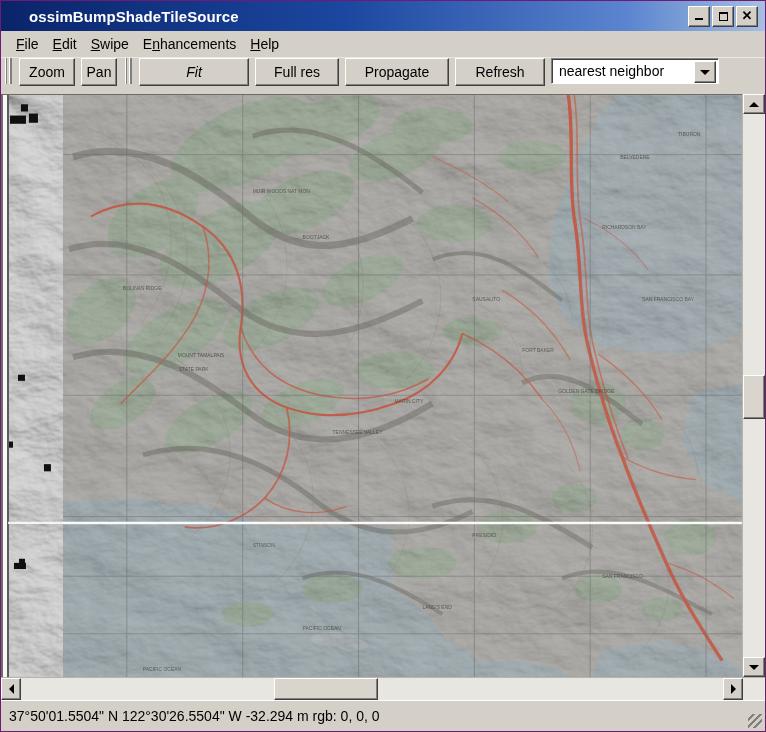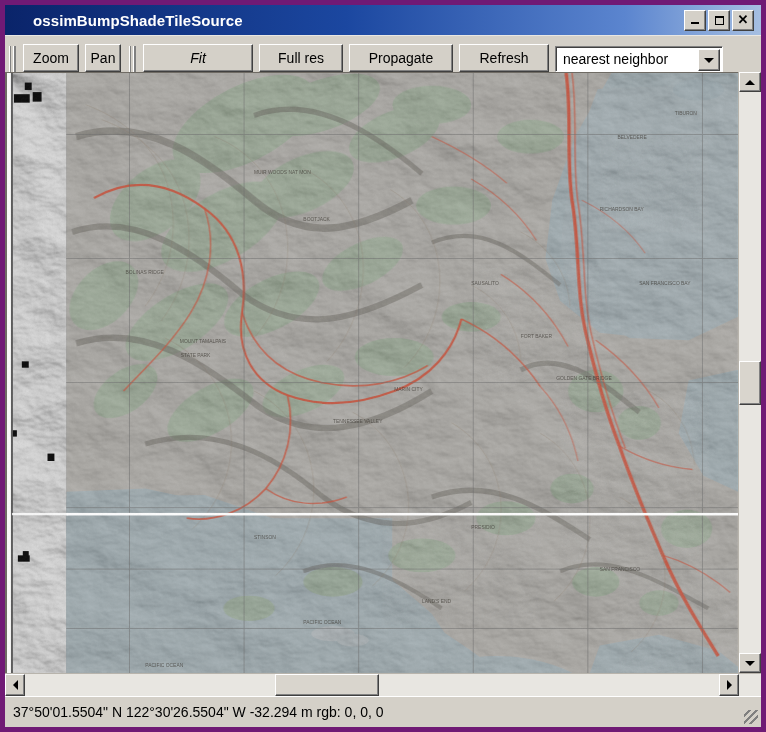--- a/index.html
+++ b/index.html
@@ -5,21 +5,21 @@
   html,body{margin:0;padding:0;background:#fff;}
   body{
     width:766px;height:732px;overflow:hidden;
     font-family:"Liberation Sans", sans-serif;
     -webkit-font-smoothing:none;
   }
   .window{
     position:absolute;left:0;top:0;width:766px;height:732px;
     background:#d4d0c8;
     box-sizing:border-box;
-    border:5px solid #701a75;
+    border:1px solid #701a75;
     display:flex;flex-direction:column;
   }
 
   
   .titlebar{
     height:30px;flex:0 0 30px;
     background:linear-gradient(to right,#0a246a 0%,#1b47a0 45%,#5b85cf 82%,#a6bfe2 100%);
     display:flex;align-items:center;
     padding:0 3px 0 0;
     position:relative;
@@ -56,21 +56,21 @@
   }
   .menuitem{
     font-size:14px;color:#000;padding:2px 7px;
     white-space:nowrap;cursor:default;
   }
   .menuitem u{text-decoration:underline;}
 
   
   .toolbar{
     height:36px;flex:0 0 36px;background:#d4d0c8;
-    display:flex;align-items:flex-end;
+    display:flex;align-items:flex-start;
     padding:0 2px;gap:4px;
     border-top:1px solid #e9e7e3;
   }
   .grip{
     width:7px;height:26px;margin:0 3px 0 2px;flex:0 0 7px;
     background:
       linear-gradient(to right,
         #ffffff 0px,#ffffff 1px,
         #808080 1px,#808080 2px,
         transparent 2px,transparent 4px,
@@ -205,20 +205,27 @@
       </div>
       <div class="winbtn">
         <span class="glyph-max"></span>
       </div>
       <div class="winbtn">
         <span class="glyph-close">✕</span>
       </div>
     </div>
   </div>
 
+  <div class="menubar">
+    <div class="menuitem"><u>F</u>ile</div>
+    <div class="menuitem"><u>E</u>dit</div>
+    <div class="menuitem"><u>S</u>wipe</div>
+    <div class="menuitem">E<u>n</u>hancements</div>
+    <div class="menuitem"><u>H</u>elp</div>
+  </div>
 
   <div class="toolbar">
     <div class="grip"></div>
     <div class="tbtn w-zoom">Zoom</div>
     <div class="tbtn w-pan">Pan</div>
     <div class="grip"></div>
     <div class="tbtn w-fit">Fit</div>
     <div class="tbtn w-fullres">Full res</div>
     <div class="tbtn w-prop">Propagate</div>
     <div class="tbtn w-refresh">Refresh</div>

